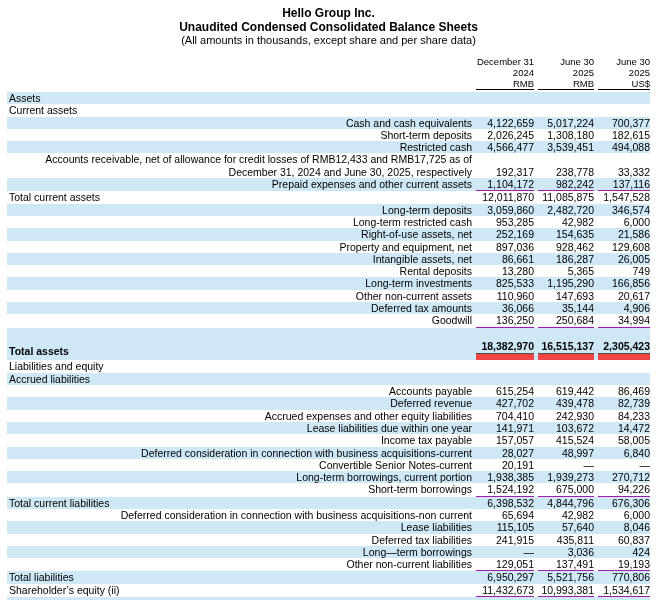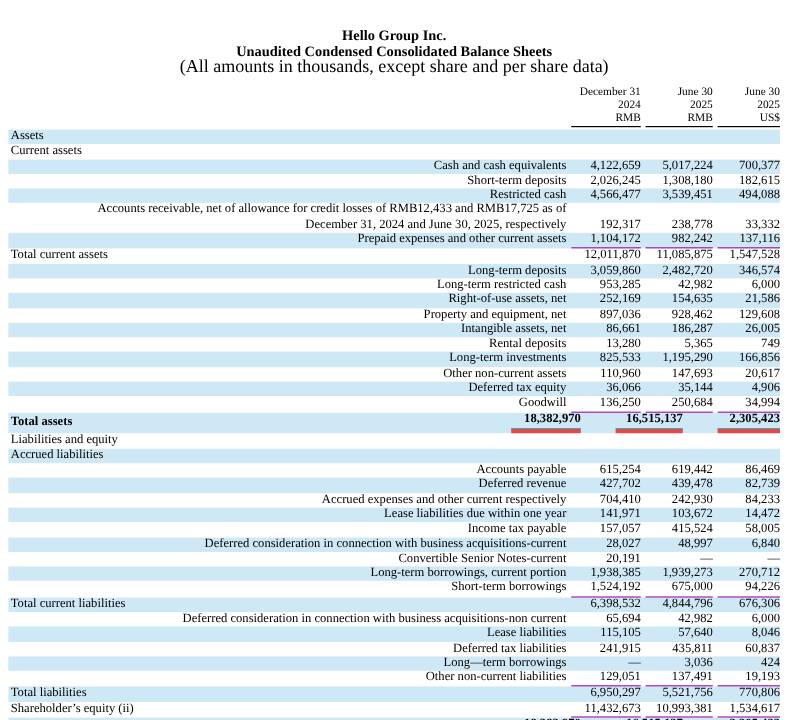--- a/index.html
+++ b/index.html
@@ -1,51 +1,51 @@
 <!DOCTYPE html>
 <html style="--hl: #cfe8f6;"><head>
 <meta charset="utf-8">
 <style>
   html,body{margin:0;padding:0;background:#ffffff;}
   .page{
     width:660px;height:600px;box-sizing:border-box;
-    padding:22px 10px 0 7px;
-    font-family:Liberation Serif, serif;
+    padding:6px 10px 0 7px;
+    font-family:Liberation Sans, sans-serif;
     color:#000;overflow:hidden;
   }
   
   .titleblock{text-align:center;}
   .titleblock .company{font-size:12px;font-weight:bold;line-height:14px;}
   .titleblock .doctitle{font-size:12px;font-weight:bold;line-height:14px;}
-  .titleblock .subtitle{font-size:15px;line-height:13px;}
+  .titleblock .subtitle{font-size:11px;line-height:13px;}
   
   .colheads{display:flex;align-items:flex-end;margin-top:9px;}
   .colheads .spacer{flex:1;}
   .colhead{
     font-size:9.5px;line-height:11px;text-align:right;
     border-bottom:1px solid #000;margin-left:4px;
   }
   .colhead.c1{width:58px;}
   .colhead.c2{width:56px;}
   .colhead.c3{width:52px;}
   
   #rows{margin-top:2px;font-size:10.5px;}
   .row{display:flex;align-items:flex-end;line-height:12.3px;}
   .row.hl{background:var(--hl,#cfe8f6);}
-  .row.bold{font-weight:bold;gap:25px;}
+  .row.bold{font-weight:bold;}
   .label{flex:1;padding-left:2px;white-space:nowrap;min-width:0;}
   .label.ind1{padding-left:23px;text-align:right;}
   .label .cont{padding-left:13px;}
   .val{width:58px;margin-left:4px;text-align:right;}
   .val + .val{width:56px;}
   .val + .val + .val{width:52px;}
   .vi{display:block;}
   .row.u-single .val{border-bottom:1px solid #a21caf;}
   .row.u-single .label{padding-bottom:1px;}
-  .row.u-double .val{border-bottom:3px solid #ef4444;}
+  .row.u-double .val{border-bottom:6px solid #ef4444;margin-top:12px;}
   .row.u-double .vi{border-bottom:1px solid #4f4f4f;padding-bottom:1.5px;}
   .row.u-double .label{padding-bottom:3.5px;}
 </style>
 </head>
 <body>
 
 <div class="page">
   <div class="titleblock">
     <div class="company">Hello Group Inc.</div>
     <div class="doctitle">Unaudited Condensed Consolidated Balance Sheets</div>
@@ -263,21 +263,21 @@
           <span class="vi">110,960</span>
         </div>
         <div class="val">
           <span class="vi">147,693</span>
         </div>
         <div class="val">
           <span class="vi">20,617</span>
         </div>
       </div>
       <div class="row hl">
-        <div class="label ind1">Deferred tax equity</div>
+        <div class="label ind1">Deferred tax amounts</div>
         <div class="val">
           <span class="vi">36,066</span>
         </div>
         <div class="val">
           <span class="vi">35,144</span>
         </div>
         <div class="val">
           <span class="vi">4,906</span>
         </div>
       </div>
@@ -347,21 +347,21 @@
           <span class="vi">427,702</span>
         </div>
         <div class="val">
           <span class="vi">439,478</span>
         </div>
         <div class="val">
           <span class="vi">82,739</span>
         </div>
       </div>
       <div class="row">
-        <div class="label ind1">Accrued expenses and other current respectively</div>
+        <div class="label ind1">Accrued expenses and other equity liabilities</div>
         <div class="val">
           <span class="vi">704,410</span>
         </div>
         <div class="val">
           <span class="vi">242,930</span>
         </div>
         <div class="val">
           <span class="vi">84,233</span>
         </div>
       </div>

